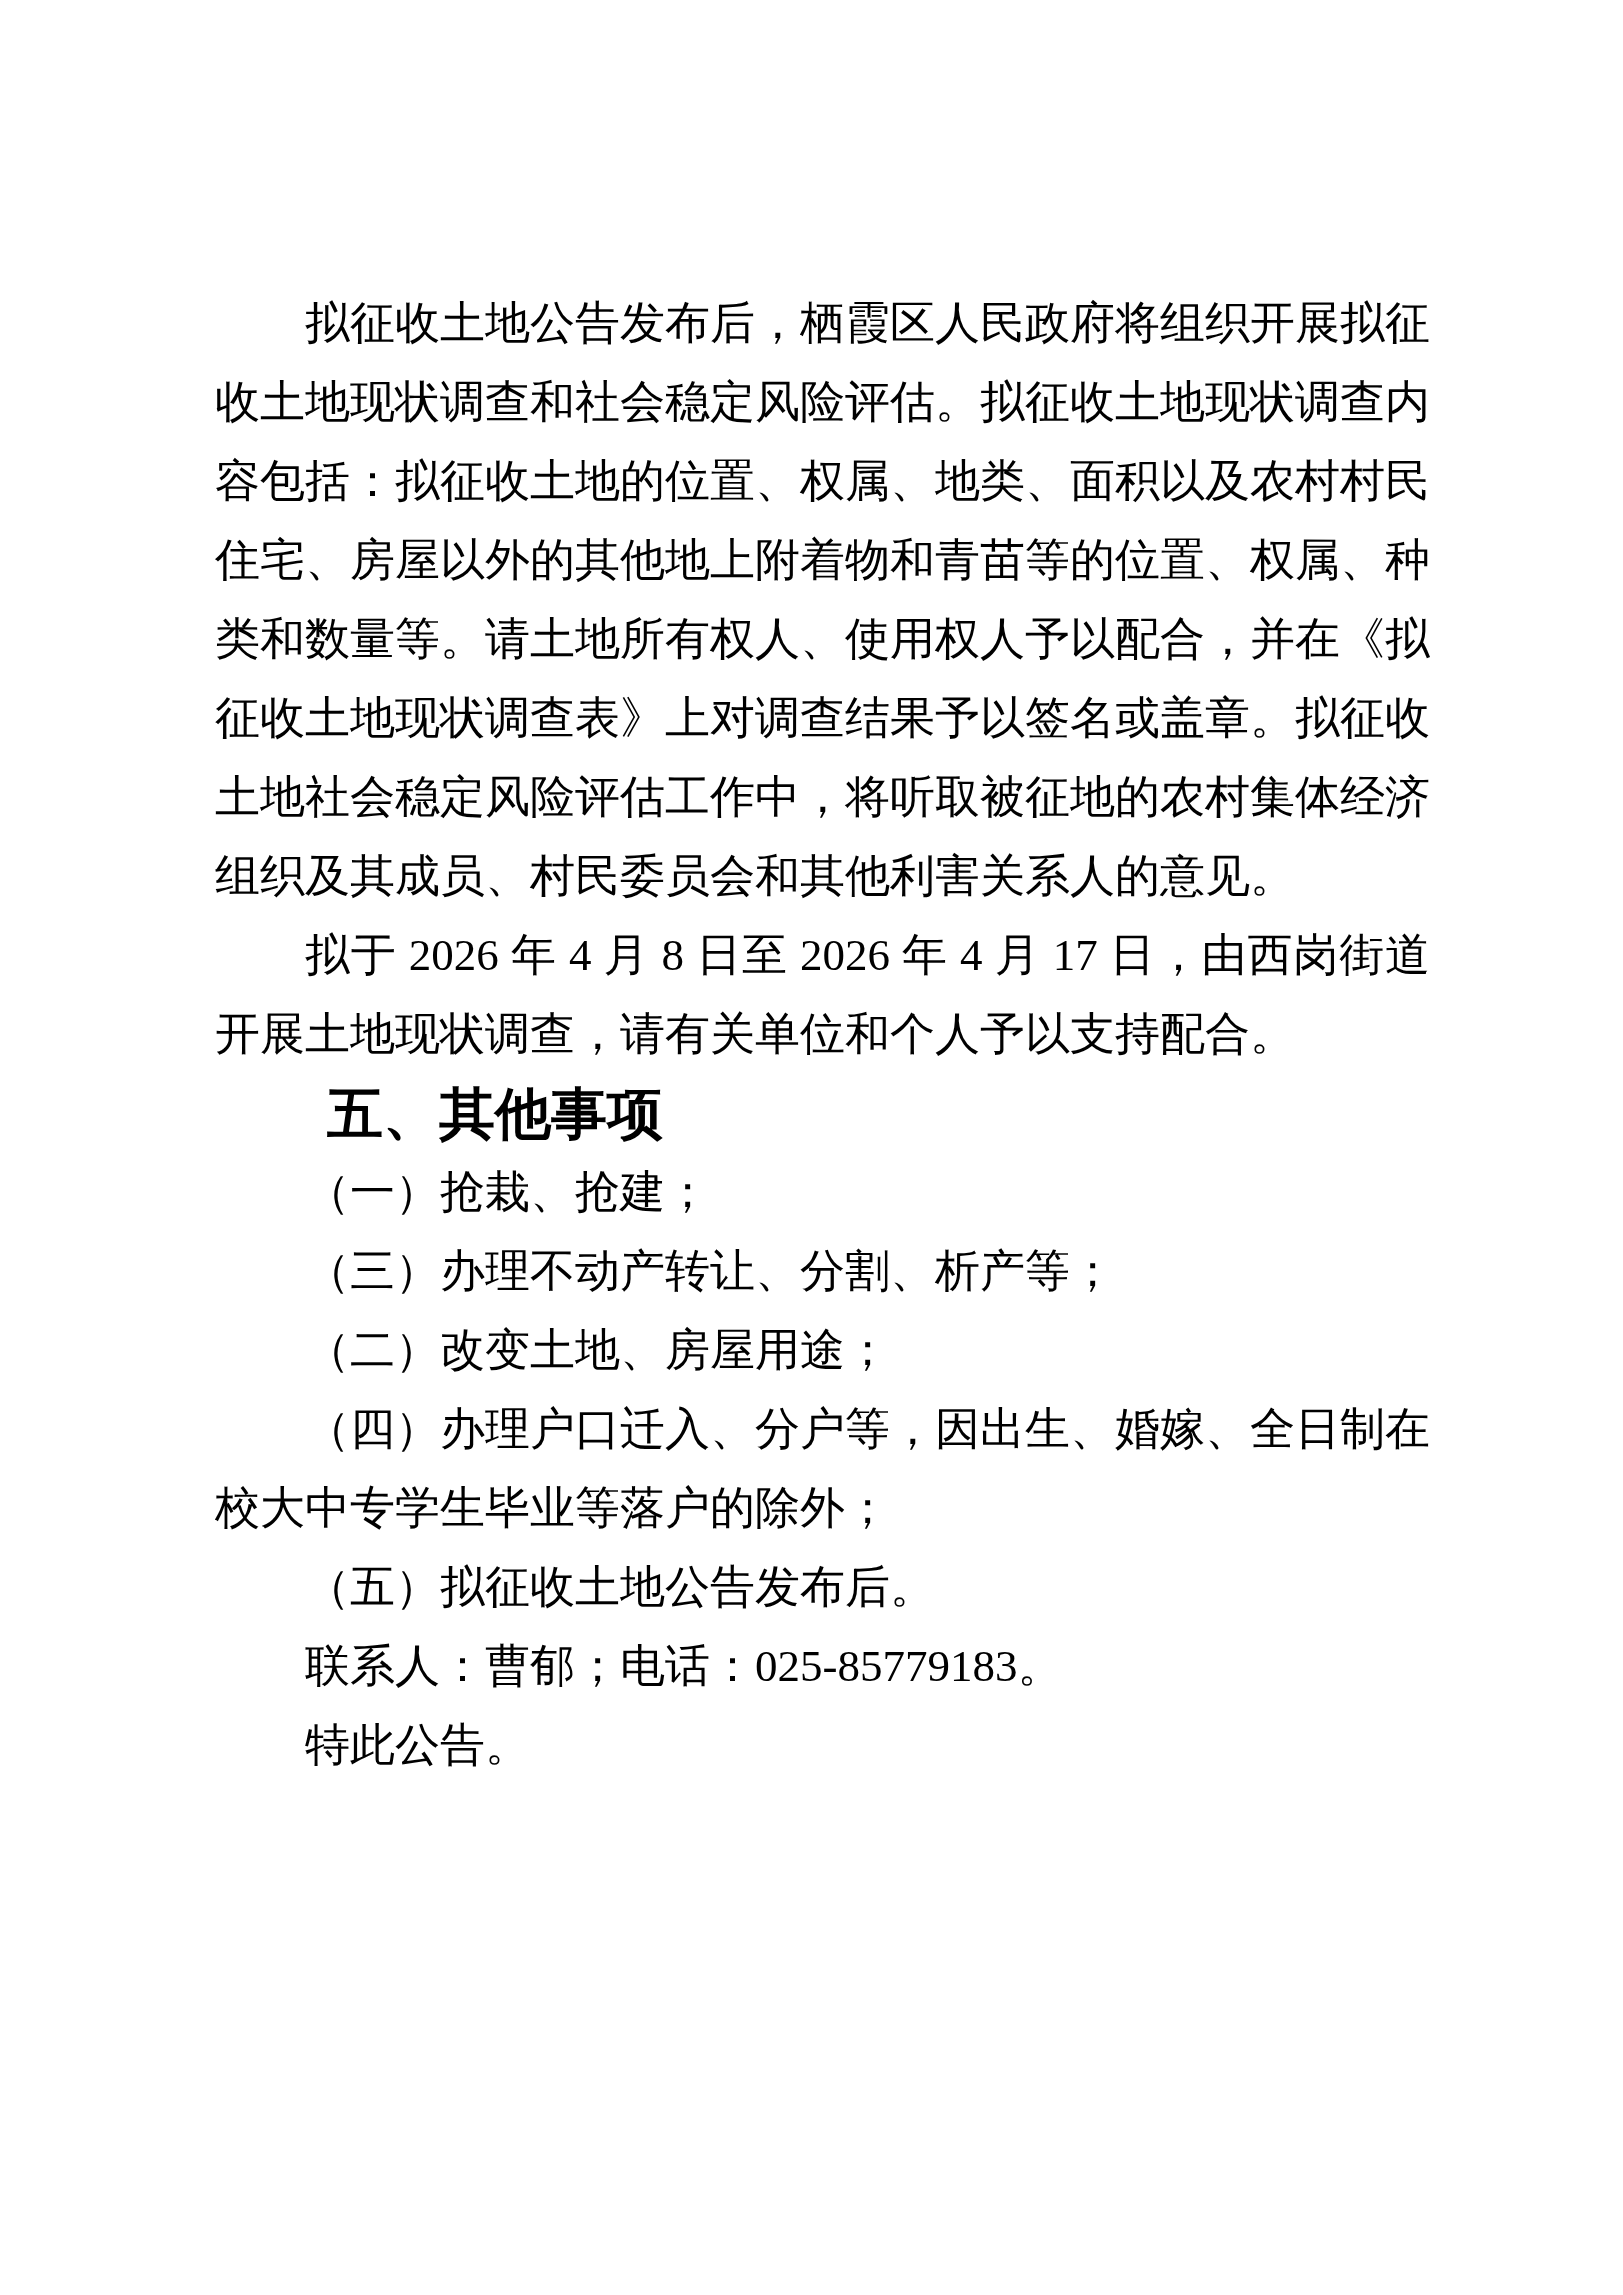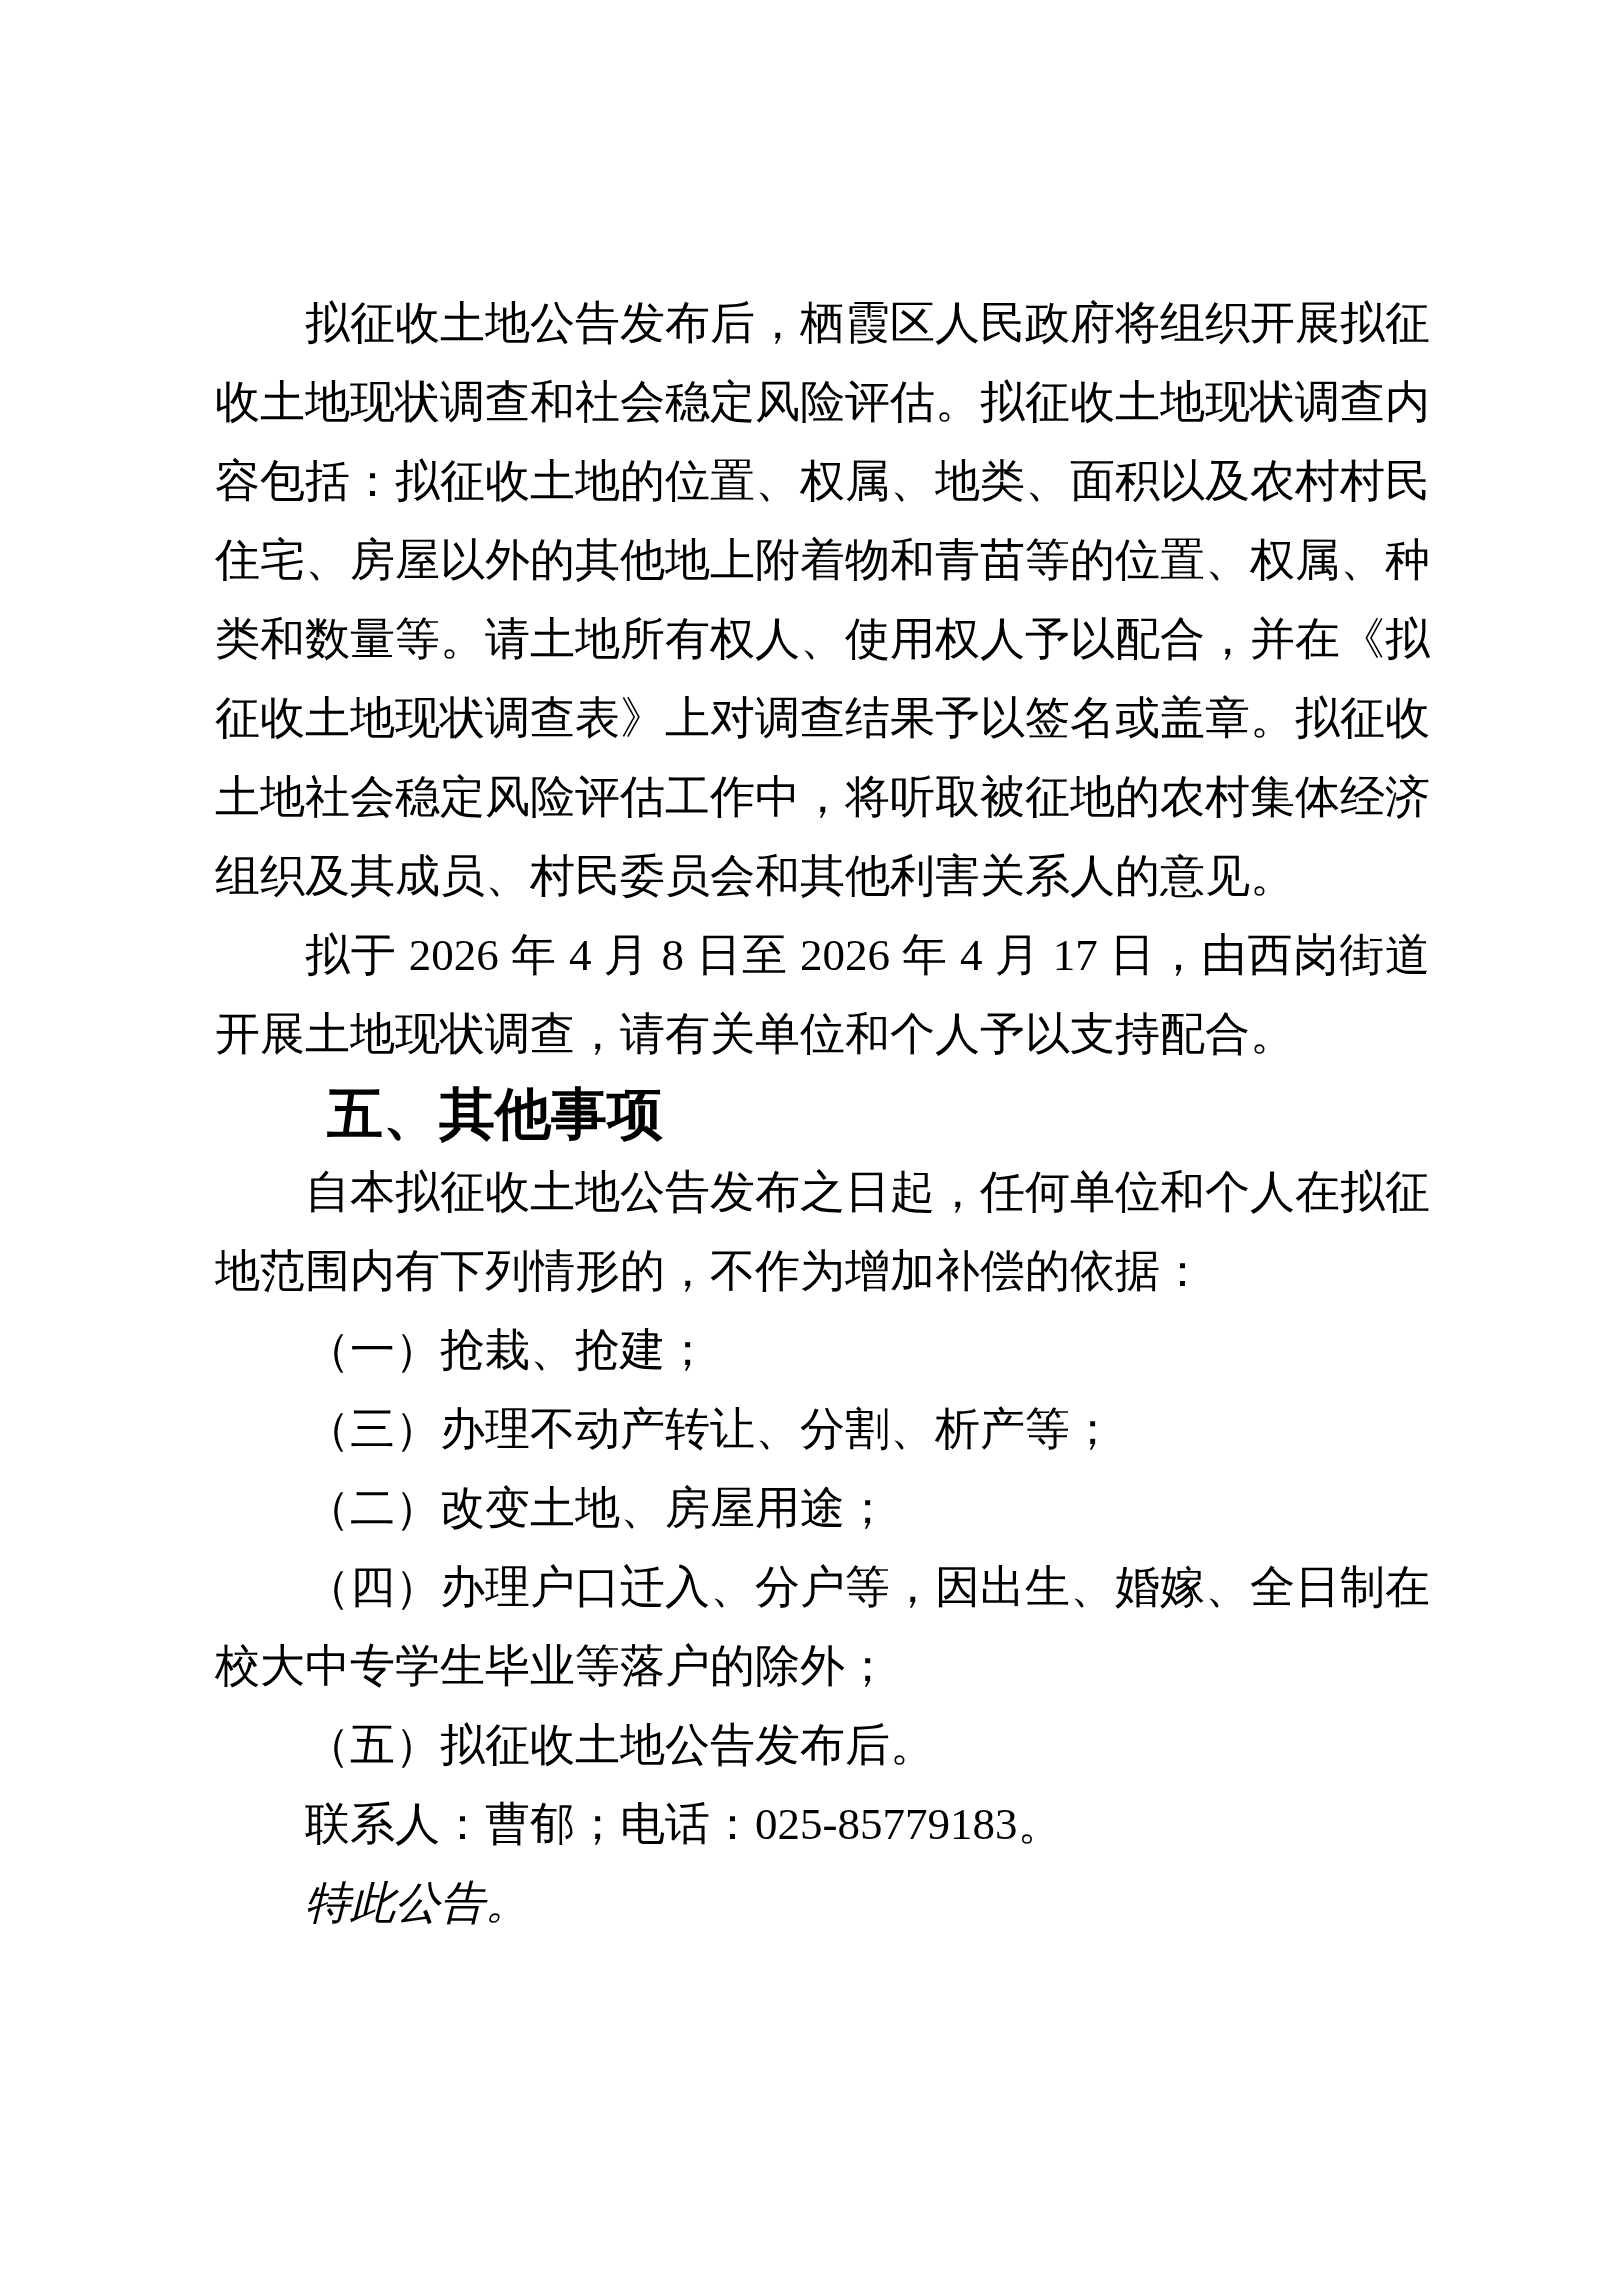--- a/index.html
+++ b/index.html
@@ -38,36 +38,34 @@
   .section-heading {
     font-family: "Liberation Sans", "DejaVu Sans", sans-serif;
     font-weight: bold;
     font-size: 56px;
     line-height: 79px;
     text-indent: 2em;
     text-align: left;
   }
   .closing {
     text-align: left;
-    font-style: italic;
   }
 </style>
 </head>
 <body>
 
 <div class="page">
   <div class="content">
 
     <p class="para">拟征收土地公告发布后，栖霞区人民政府将组织开展拟征收土地现状调查和社会稳定风险评估。拟征收土地现状调查内容包括：拟征收土地的位置、权属、地类、面积以及农村村民住宅、房屋以外的其他地上附着物和青苗等的位置、权属、种类和数量等。请土地所有权人、使用权人予以配合，并在《拟征收土地现状调查表》上对调查结果予以签名或盖章。拟征收土地社会稳定风险评估工作中，将听取被征地的农村集体经济组织及其成员、村民委员会和其他利害关系人的意见。</p>
 
     <p class="para">拟于 2026 年 4 月 8 日至 2026 年 4 月 17 日，由西岗街道开展土地现状调查，请有关单位和个人予以支持配合。</p>
 
     <h2 class="section-heading">五、其他事项</h2>
 
-    <p class="para">自本拟征收土地公告发布之日起，任何单位和个人在拟征地范围内有下列情形的，不作为增加补偿的依据：</p>
 
     <p class="para">（一）抢栽、抢建；</p>
 
     <p class="para">（三）办理不动产转让、分割、析产等；</p>
 
     <p class="para">（二）改变土地、房屋用途；</p>
 
     <p class="para">（四）办理户口迁入、分户等，因出生、婚嫁、全日制在校大中专学生毕业等落户的除外；</p>
 
     <p class="para">（五）拟征收土地公告发布后。</p>

